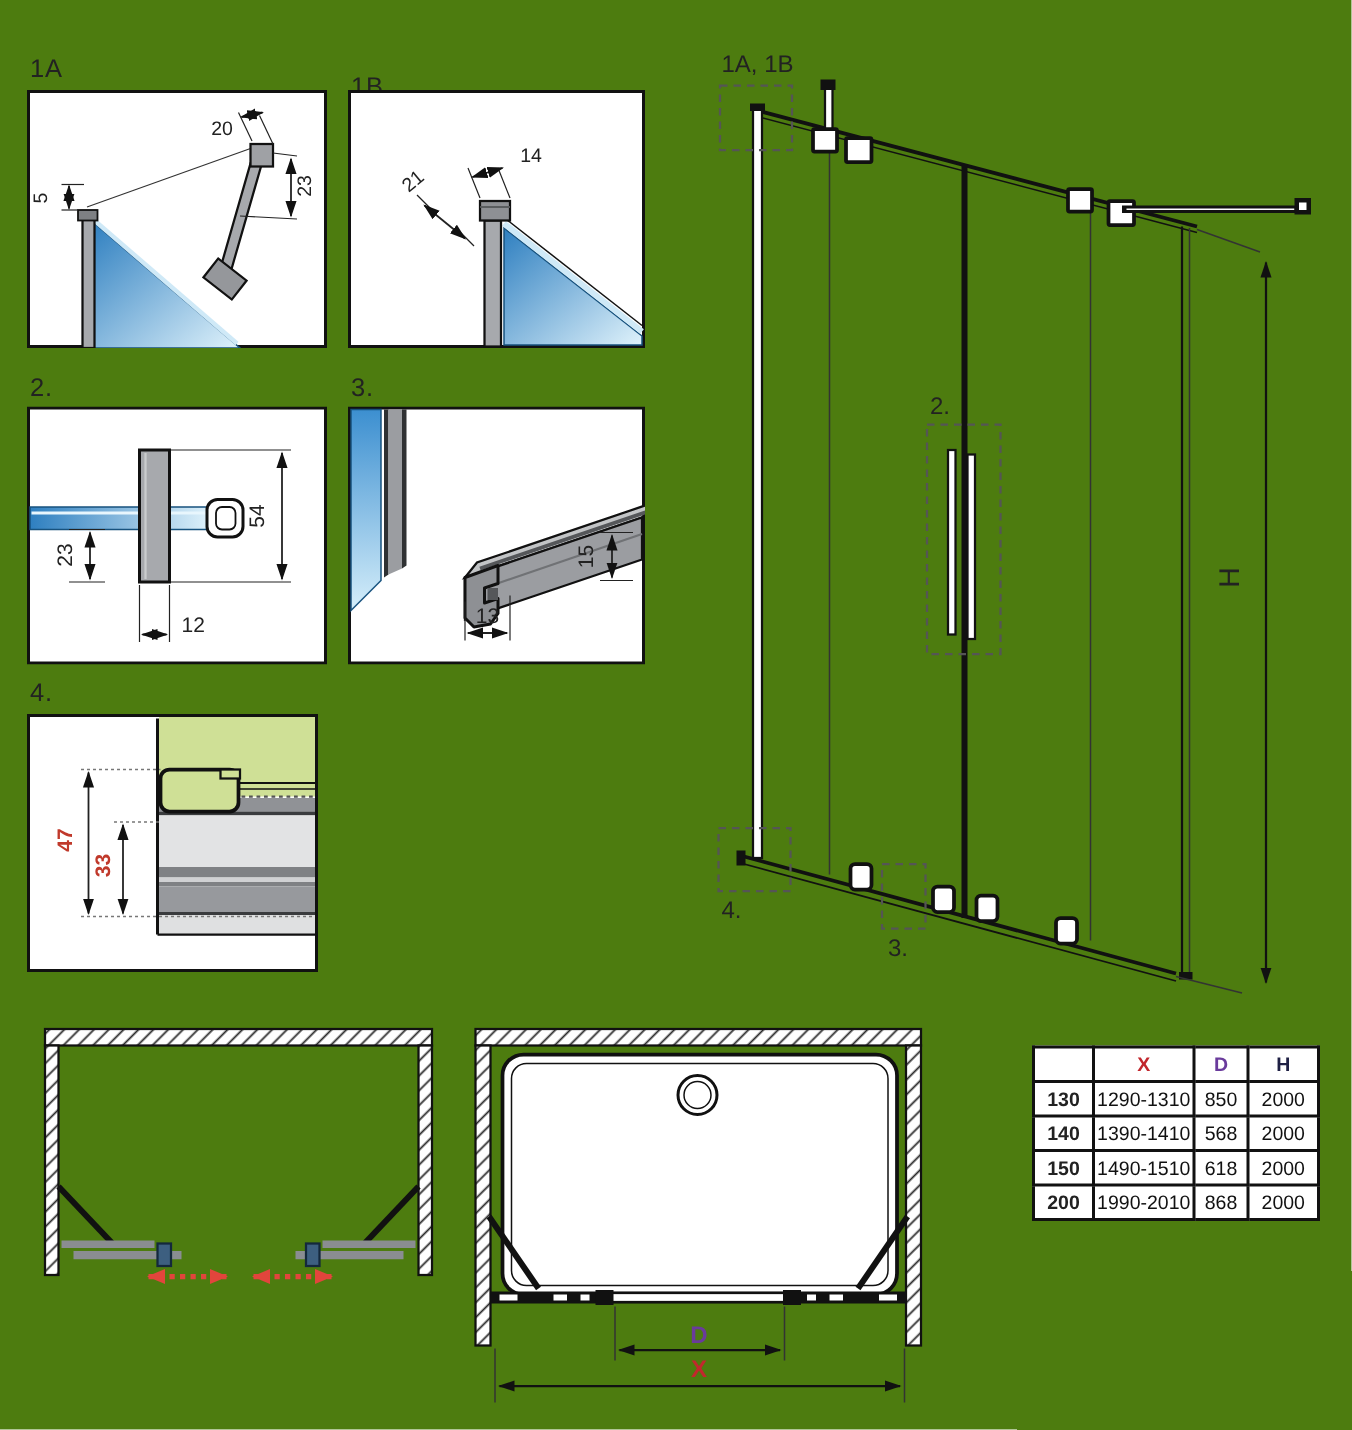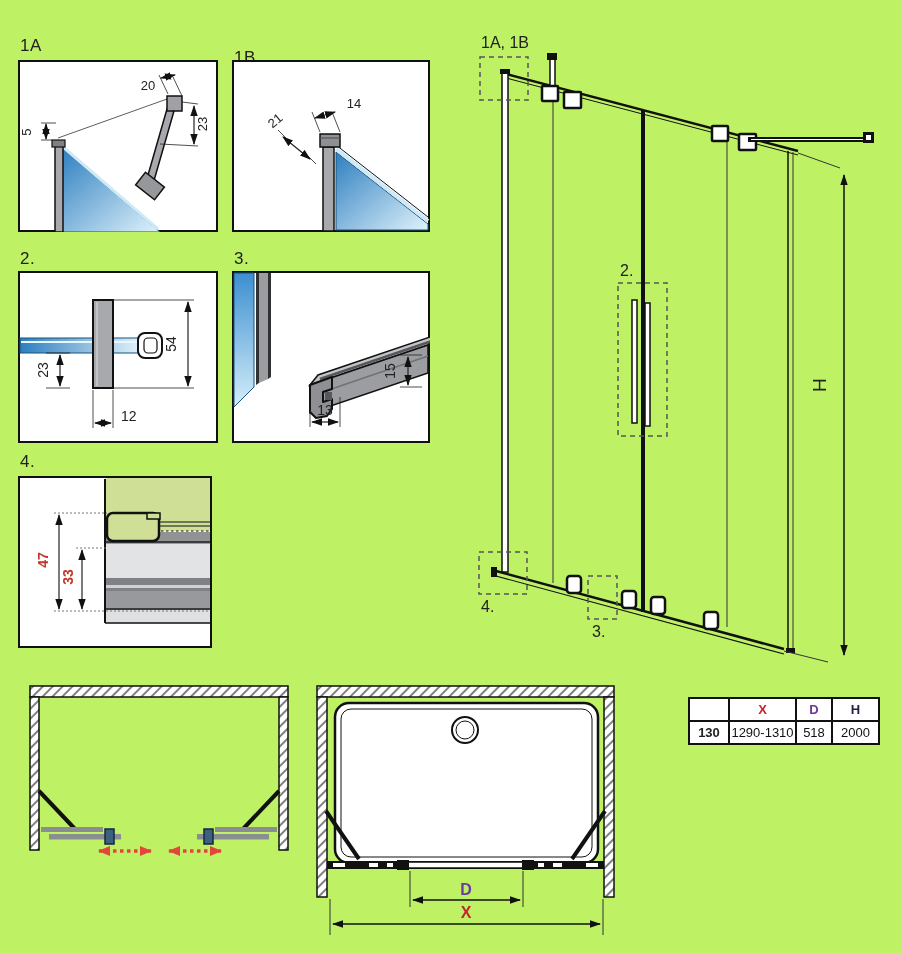--- a/index.html
+++ b/index.html
@@ -1,16 +1,16 @@
 <!DOCTYPE html>
 <html><head>
 <meta charset="utf-8">
 <style>
   html,body{margin:0;padding:0;background:#fff;}
-  #canvas{position:relative;width:901px;height:953px;background:#bef264;overflow:hidden;
+  #canvas{position:relative;width:901px;height:953px;background:#4d7c0f;overflow:hidden;
           font-family:"Liberation Sans",sans-serif;color:#222;}
   .abs{position:absolute;}
   .dlabel{font-size:17px;font-weight:400;color:#222;letter-spacing:.5px;}
   svg text{font-family:"Liberation Sans",sans-serif;}
   
   table.spec{border-collapse:collapse;table-layout:fixed;background:#fff;}
   table.spec td,table.spec th{border:2px solid #111;text-align:center;vertical-align:middle;
       padding:0;height:21px;font-size:13px;line-height:1;}
   th.c-size{width:38px;}
   th.c-x{width:65px;color:#c2272d;}
@@ -300,20 +300,38 @@
         <th class="c-size"></th>
         <th class="c-x">X</th>
         <th class="c-d">D</th>
         <th class="c-h">H</th>
       </tr>
     </thead>
     <tbody>
       <tr>
         <td class="size">130</td>
         <td class="val">1290-1310</td>
-        <td class="val">518</td>
+        <td class="val">850</td>
+        <td class="val">2000</td>
+      </tr>
+      <tr>
+        <td class="size">140</td>
+        <td class="val">1390-1410</td>
+        <td class="val">568</td>
+        <td class="val">2000</td>
+      </tr>
+      <tr>
+        <td class="size">150</td>
+        <td class="val">1490-1510</td>
+        <td class="val">618</td>
+        <td class="val">2000</td>
+      </tr>
+      <tr>
+        <td class="size">200</td>
+        <td class="val">1990-2010</td>
+        <td class="val">868</td>
         <td class="val">2000</td>
       </tr>
     </tbody>
   </table>
 </div>
 
 </div>
 
 </body></html>

